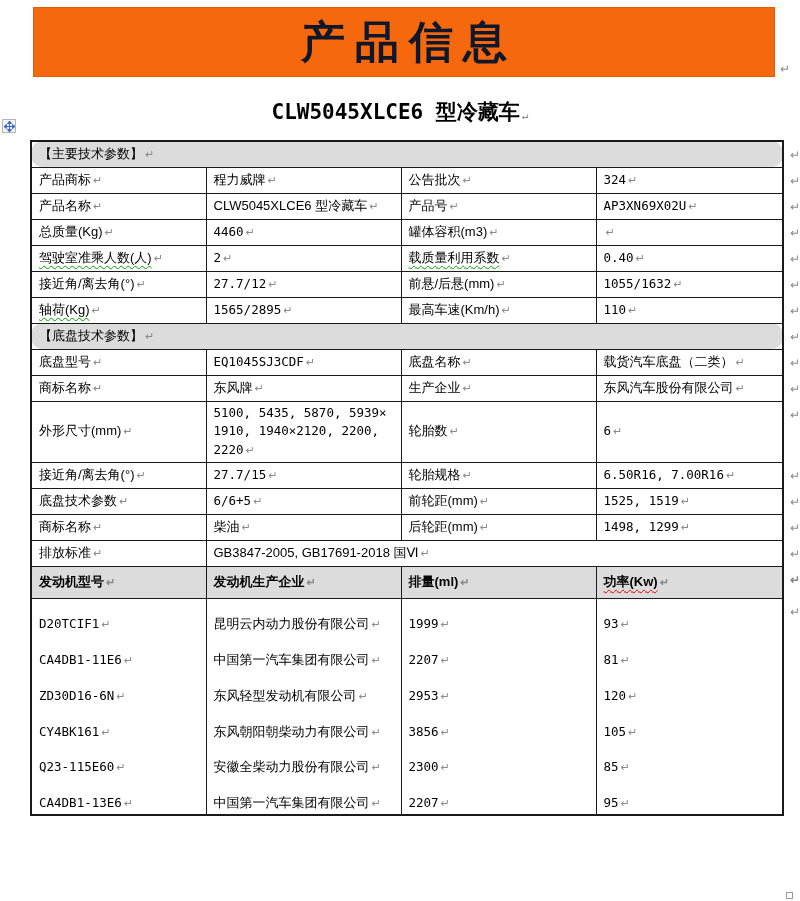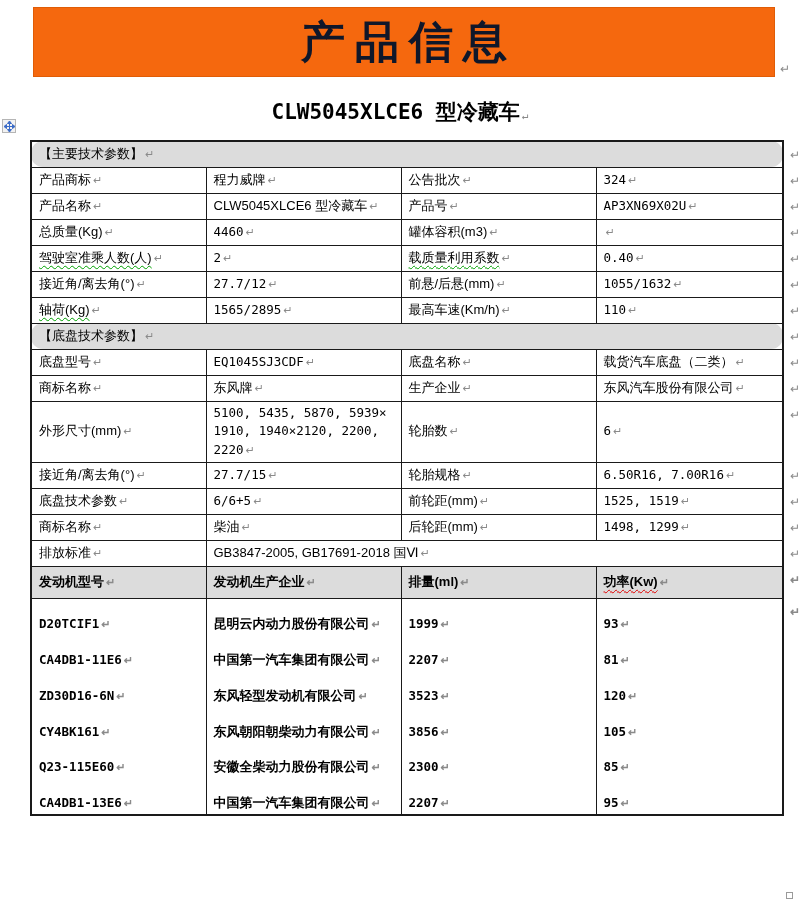--- a/index.html
+++ b/index.html
@@ -13,21 +13,21 @@
   .doc-title .pmark{font-weight:normal;}
   
   .move-handle{position:absolute;left:2px;top:119px;width:14px;height:14px;border:1px solid #b5b5b5;background:#f2f2f2;box-sizing:border-box;display:flex;align-items:center;justify-content:center;}
   .resize-handle{position:absolute;left:786px;top:892px;width:7px;height:7px;border:1px solid #9a9a9a;background:#fff;box-sizing:border-box;}
   
   .spec-wrap{position:absolute;left:30px;top:140px;width:752px;}
   table.spec{border-collapse:collapse;table-layout:fixed;width:752px;border:2px solid #1a1a1a;}
   table.spec td,table.spec th{border:1px solid #1a1a1a;padding:2px 7px;font-size:13px;font-weight:normal;text-align:left;vertical-align:middle;height:26px;box-sizing:border-box;position:relative;overflow:visible;word-break:break-all;line-height:1.45;}
   th.sec{background:#DCDCDC;font-weight:bold;font-size:14px;height:23px;border-radius:12px;}
   tr.ehead td{background:#DCDCDC;font-weight:bold;height:32px;}
-  tr.eng td{border-top:none;border-bottom:none;height:24px;padding-top:16px;padding-bottom:1px;font-weight:bold;}
+  tr.eng td{border-top:none;border-bottom:none;height:24px;padding-top:16px;padding-bottom:1px;}
   td.tall{height:50px;}
   .val{font-family:"DejaVu Sans Mono","Liberation Mono",monospace;font-size:12.5px;text-align:center;}
   .pmark{color:#8a8a8a;font-size:11px;margin-left:2px;}
   .rowmark{position:absolute;right:-18px;top:5px;color:#8a8a8a;font-size:12px;}
   .wavy-green{text-decoration-line:underline;text-decoration-style:wavy;text-decoration-color:#00a000;text-decoration-thickness:1px;text-underline-offset:3px;}
   .wavy-red{text-decoration-line:underline;text-decoration-style:wavy;text-decoration-color:#e00000;text-decoration-thickness:1px;text-underline-offset:3px;}
 </style>
 </head>
 <body>
 
@@ -156,21 +156,21 @@
         </tr>
         <tr class="eng">
           <td><span class="val">CA4DB1-11E6</span><span class="pmark">↵</span></td>
           <td><span class="">中国第一汽车集团有限公司</span><span class="pmark">↵</span></td>
           <td><span class="val">2207</span><span class="pmark">↵</span></td>
           <td><span class="val">81</span><span class="pmark">↵</span></td>
         </tr>
         <tr class="eng">
           <td><span class="val">ZD30D16-6N</span><span class="pmark">↵</span></td>
           <td><span class="">东风轻型发动机有限公司</span><span class="pmark">↵</span></td>
-          <td><span class="val">3523</span><span class="pmark">↵</span></td>
+          <td><span class="val">2953</span><span class="pmark">↵</span></td>
           <td><span class="val">120</span><span class="pmark">↵</span></td>
         </tr>
         <tr class="eng">
           <td><span class="val">CY4BK161</span><span class="pmark">↵</span></td>
           <td><span class="">东风朝阳朝柴动力有限公司</span><span class="pmark">↵</span></td>
           <td><span class="val">3856</span><span class="pmark">↵</span></td>
           <td><span class="val">105</span><span class="pmark">↵</span></td>
         </tr>
         <tr class="eng">
           <td><span class="val">Q23-115E60</span><span class="pmark">↵</span></td>

